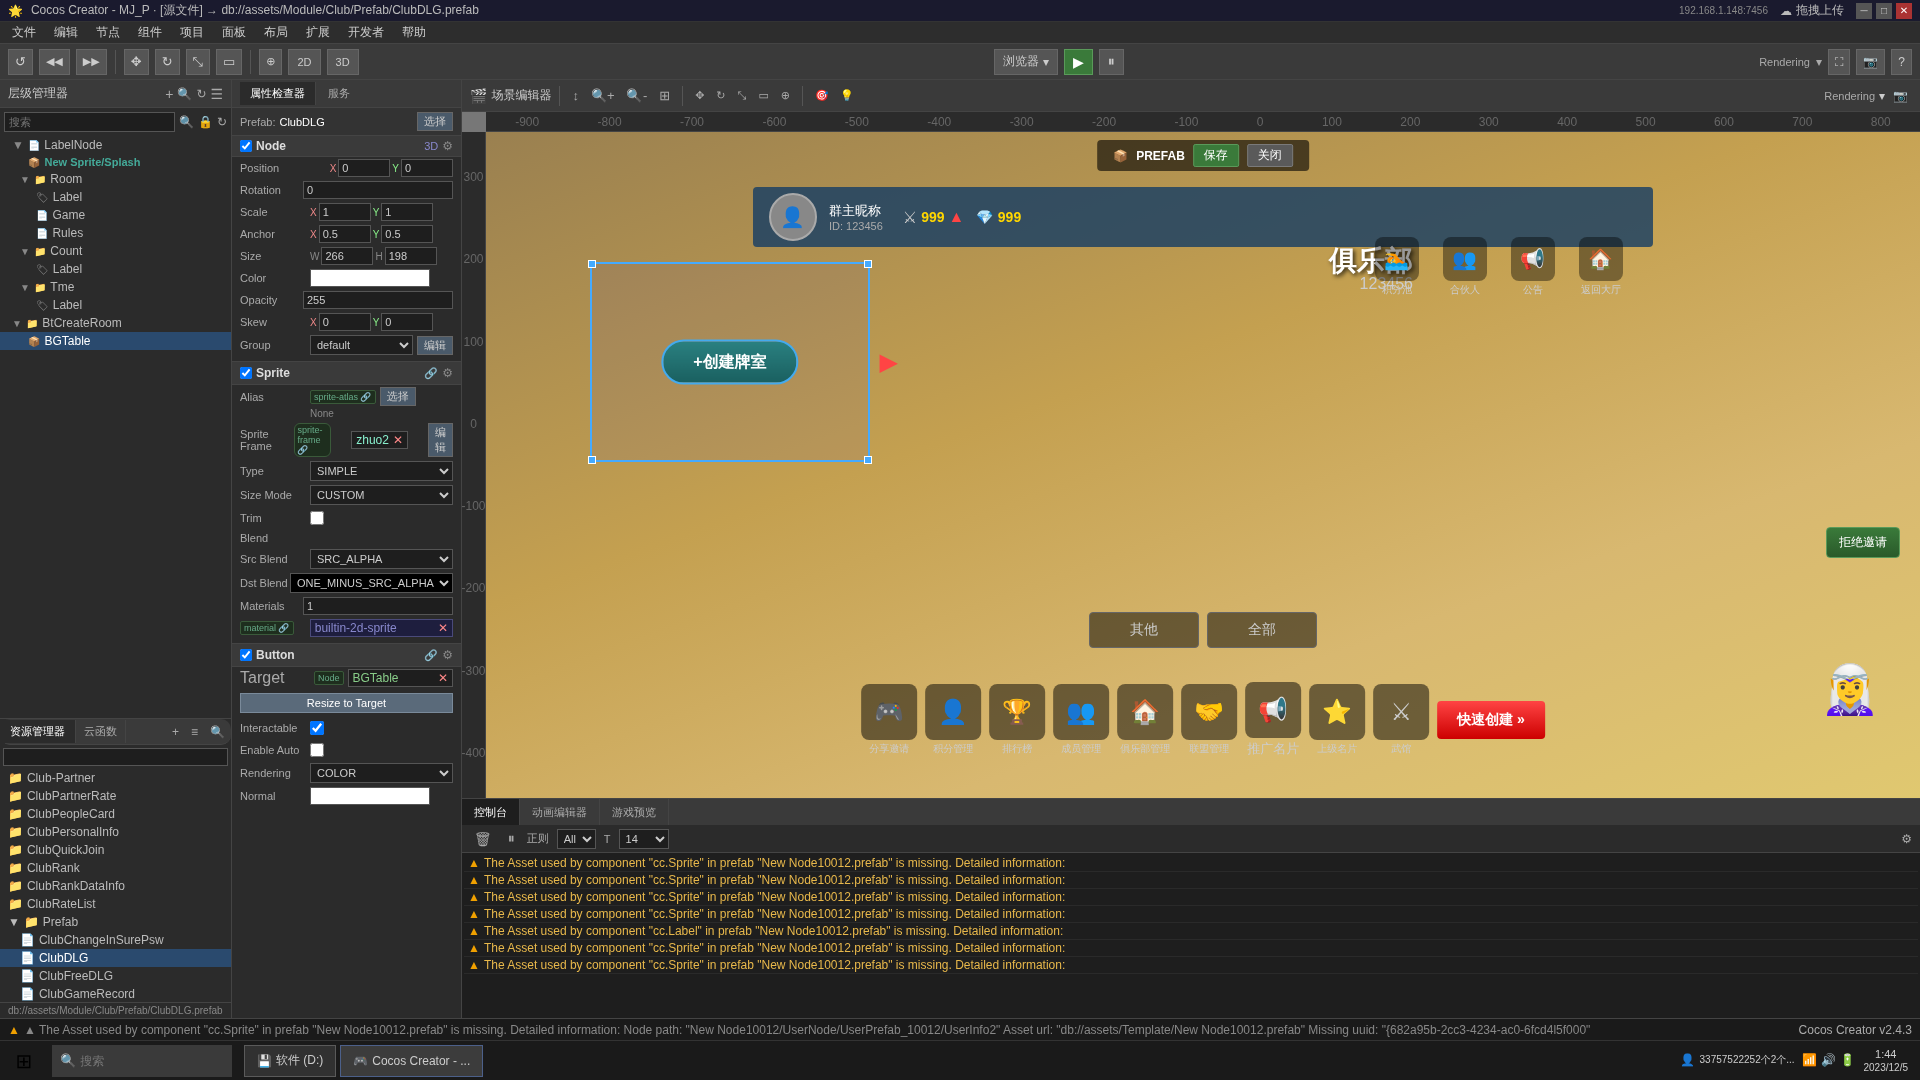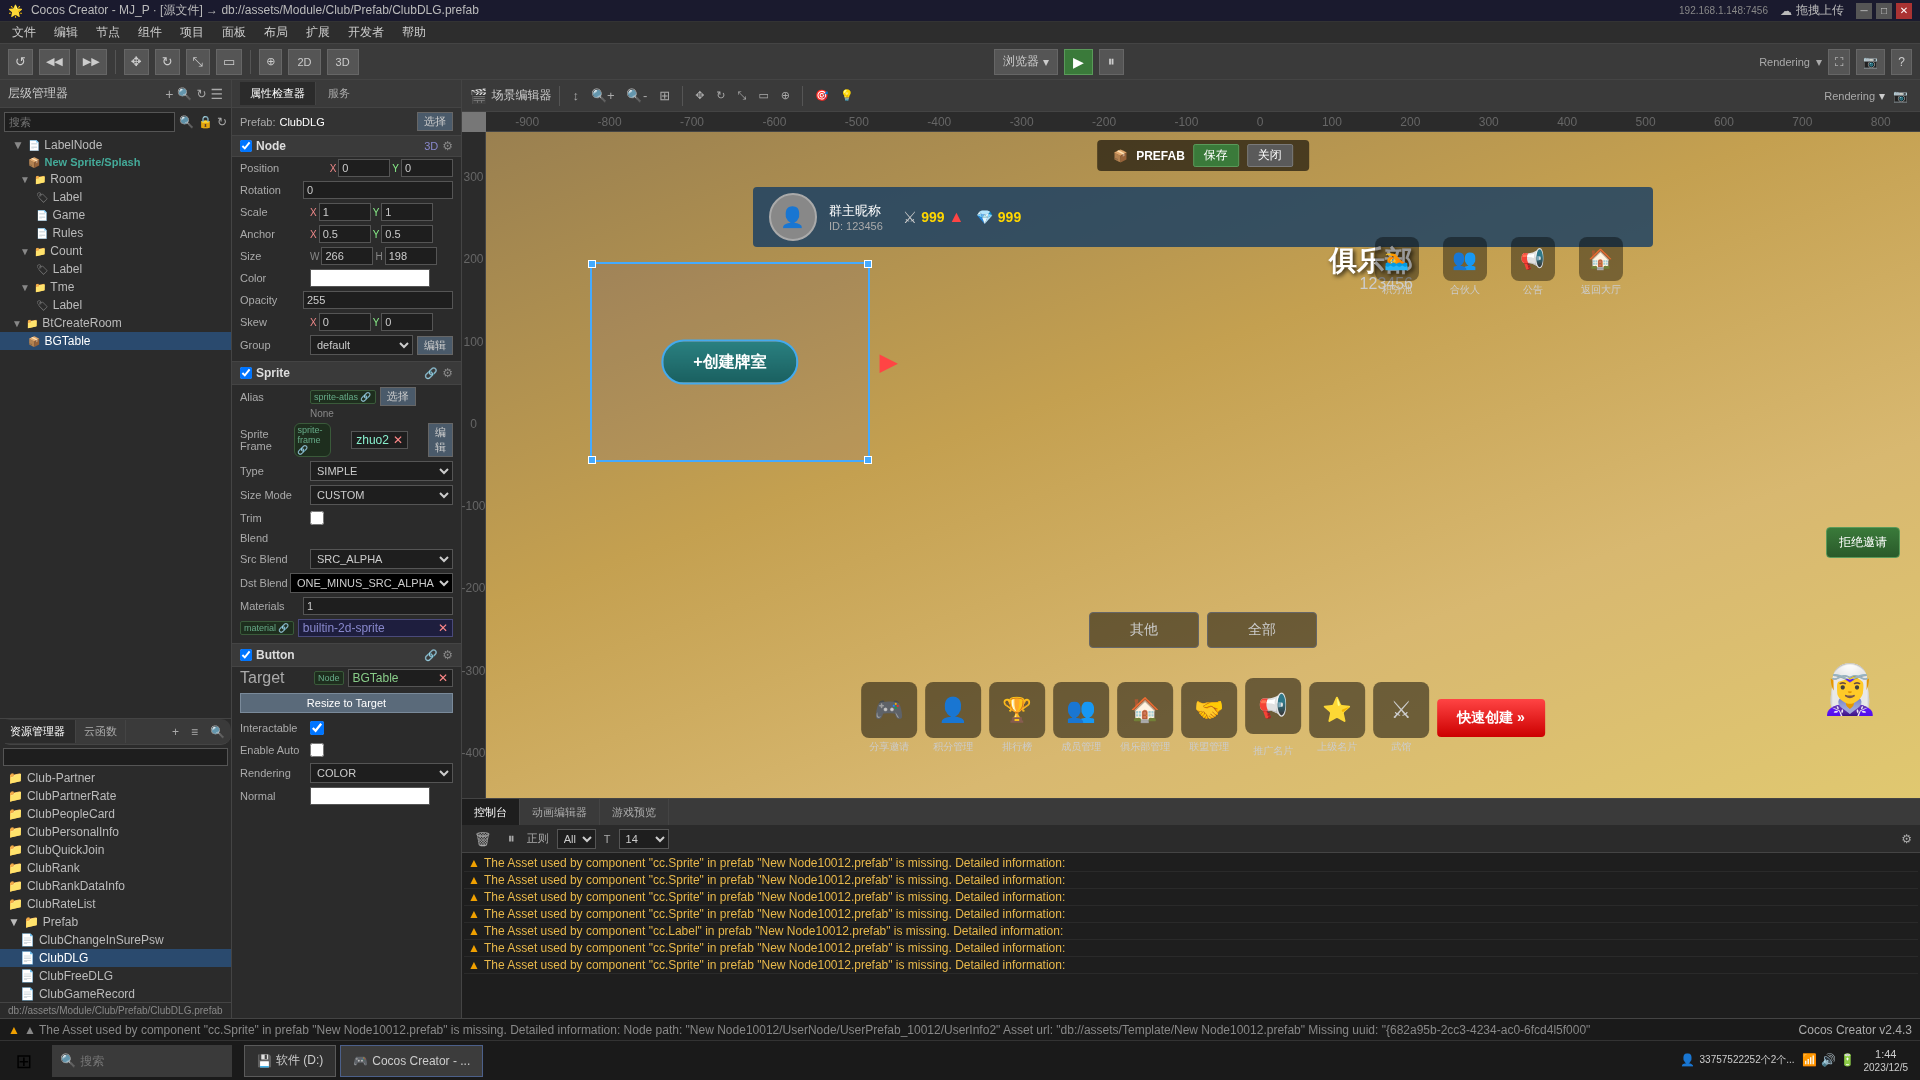--- a/index.html
+++ b/index.html
@@ -363,21 +363,21 @@
       <select style="background:#000000;border:1px solid #555;color:#ccc;padding:1px 2px;font-size:11px;height:20px;flex:1;">
         <option>ONE_MINUS_SRC_ALPHA</option>
       </select>
     </div>
 
     <div style="display:flex;align-items:center;padding:2px 8px;min-height:22px;">
       <span style="color:#aaa;font-size:11px;width:70px;">Materials</span>
       <input type="text" value="1" style="background: rgb(30, 30, 30); border: 1px solid rgb(85, 85, 85); color: rgb(204, 204, 204); padding: 1px 3px; font-size: 11px; height: 18px; flex: 1 1 0%;">
     </div>
     <div style="padding:2px 8px 4px 8px;">
-      <div style="display:flex;align-items:center;gap:4px;">
+      <div style="display:flex;align-items:center;gap:16px;">
         <span style="font-size:9px;color:#6a8;background:#1e2e1e;border:1px solid #3a5a3a;padding:1px 3px;border-radius:2px;">material 🔗</span>
         <div style="background:#1e1e3e;border:1px solid #4a4a7a;color:#88c;padding:1px 4px;font-size:11px;flex:1;display:flex;align-items:center;justify-content:space-between;">
           <span>builtin-2d-sprite</span>
           <span style="color:#f88;cursor:pointer;">✕</span>
         </div>
       </div>
     </div>
 
     <div style="background:#3a3a3a;padding:4px 8px;display:flex;align-items:center;gap:4px;border-top:1px solid #444;border-bottom:1px solid #444;cursor:pointer;margin-top:2px;">
       <input type="checkbox" checked="" style="width: 12px; height: 12px;">
@@ -572,21 +572,21 @@
             <div style="text-align:center;cursor:pointer;">
               <div style="width:56px;height:56px;background:rgba(0,0,0,0.5);border-radius:8px;overflow:hidden;display:flex;align-items:center;justify-content:center;font-size:24px;">🏠</div>
               <div style="color:#ccc;font-size:10px;margin-top:2px;">俱乐部管理</div>
             </div>
             <div style="text-align:center;cursor:pointer;">
               <div style="width:56px;height:56px;background:rgba(0,0,0,0.5);border-radius:8px;overflow:hidden;display:flex;align-items:center;justify-content:center;font-size:24px;">🤝</div>
               <div style="color:#ccc;font-size:10px;margin-top:2px;">联盟管理</div>
             </div>
             <div style="text-align:center;cursor:pointer;">
               <div style="width:56px;height:56px;background:rgba(0,0,0,0.5);border-radius:8px;overflow:hidden;display:flex;align-items:center;justify-content:center;font-size:24px;">📢</div>
-              <div style="color:#ccc;font-size:10px;margin-top:10px;">推广名片</div>
+              <div style="color:#ccc;font-size:13px;margin-top:2px;">推广名片</div>
             </div>
             <div style="text-align:center;cursor:pointer;">
               <div style="width:56px;height:56px;background:rgba(0,0,0,0.5);border-radius:8px;overflow:hidden;display:flex;align-items:center;justify-content:center;font-size:24px;">⭐</div>
               <div style="color:#ccc;font-size:10px;margin-top:2px;">上级名片</div>
             </div>
             <div style="text-align:center;cursor:pointer;">
               <div style="width:56px;height:56px;background:rgba(0,0,0,0.5);border-radius:8px;overflow:hidden;display:flex;align-items:center;justify-content:center;font-size:24px;">⚔</div>
               <div style="color:#ccc;font-size:10px;margin-top:2px;">武馆</div>
             </div>
             <button style="background:linear-gradient(180deg,#f44 0%,#c00 100%);border:none;color:#fff;padding:10px 20px;cursor:pointer;font-size:14px;border-radius:4px;font-weight:bold;min-width:100px;">快速创建 »</button>

